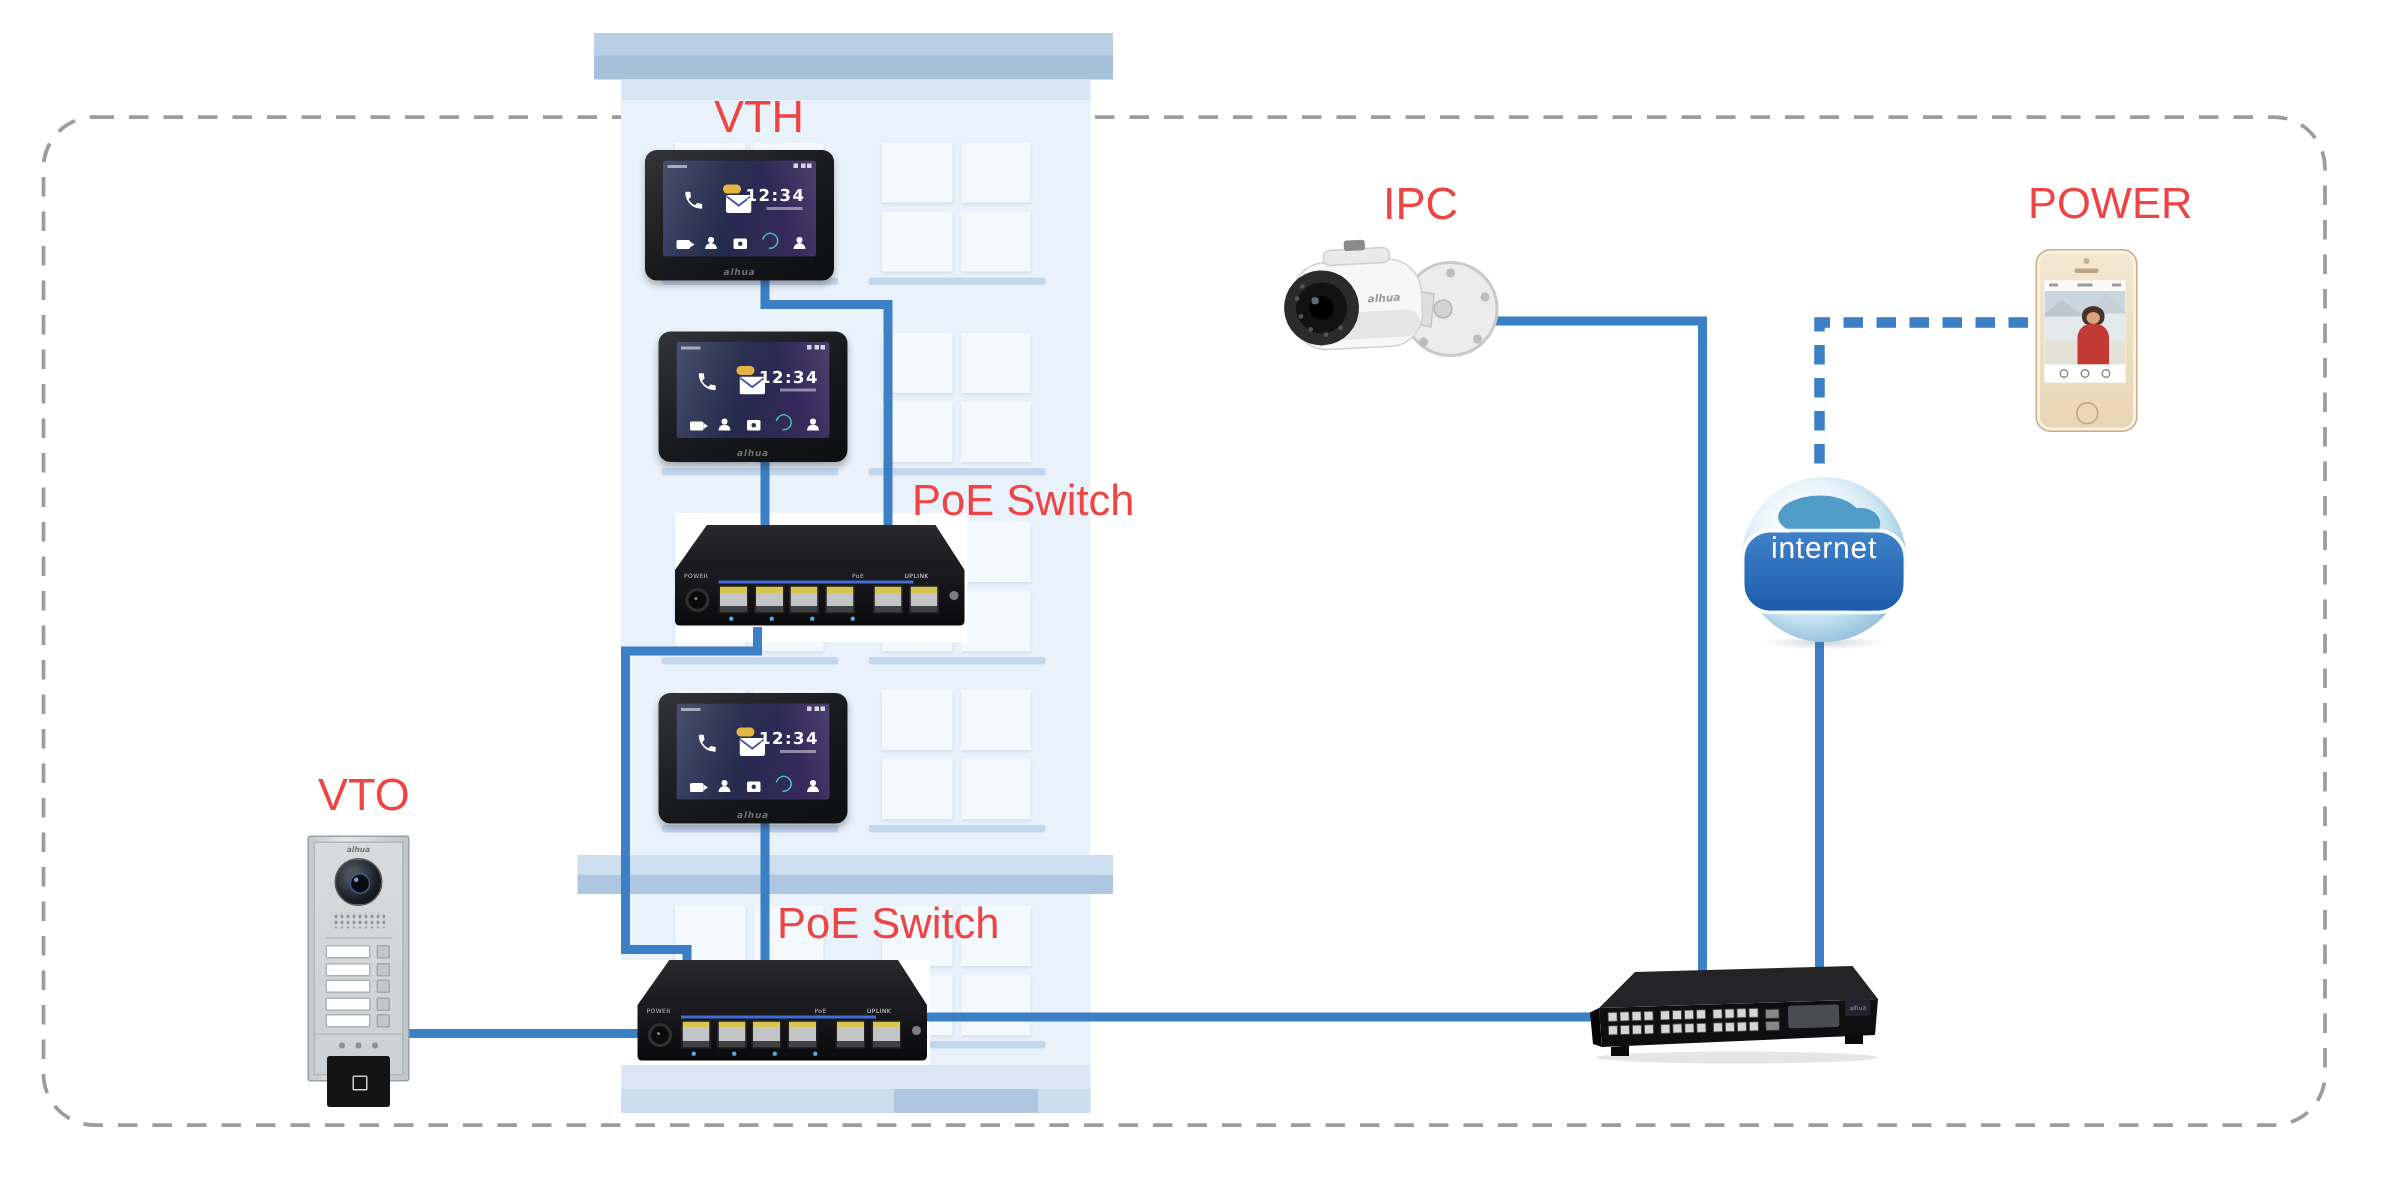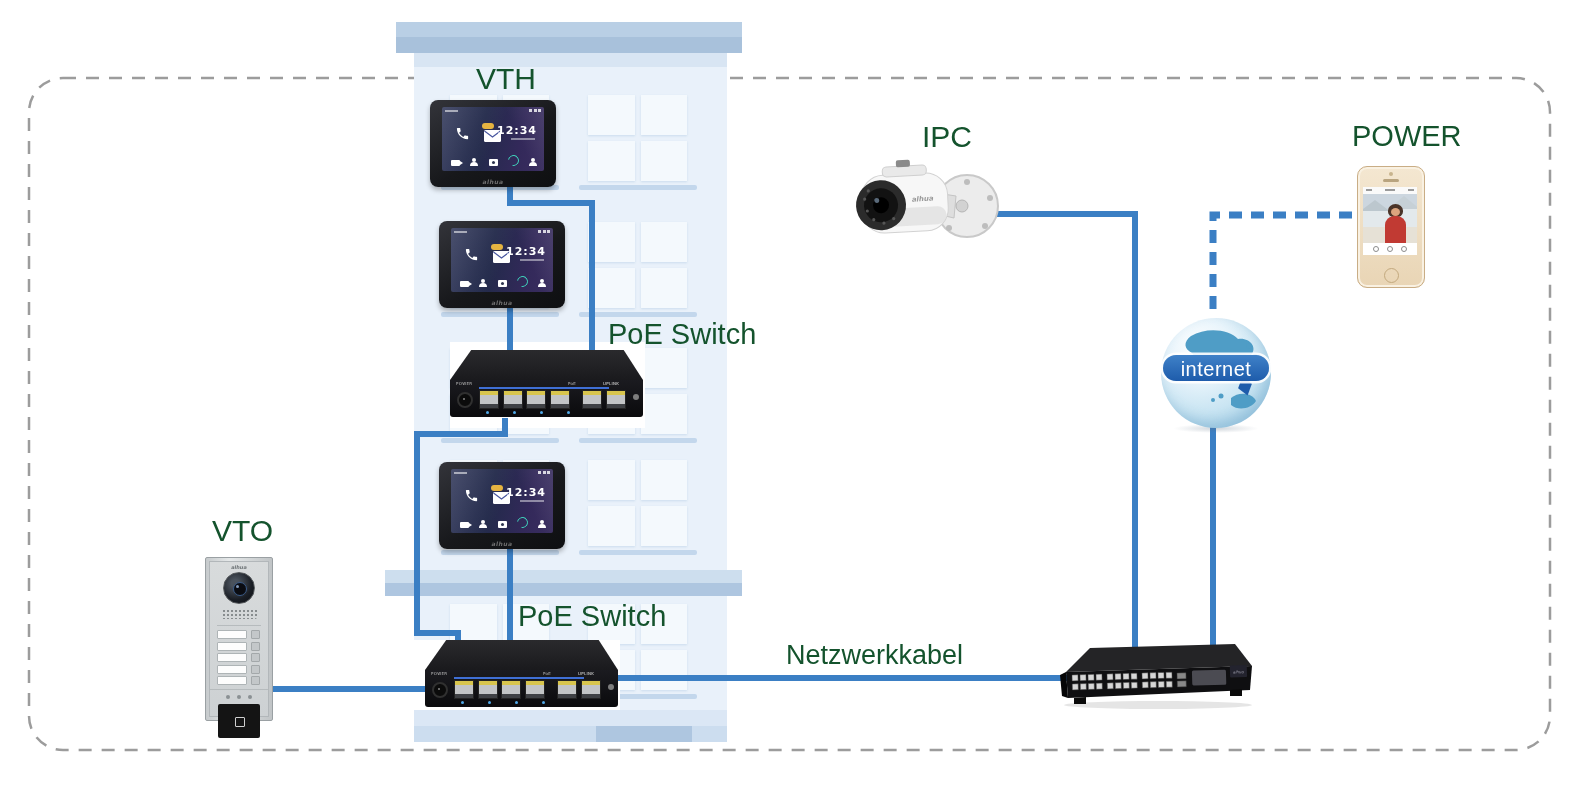--- a/index.html
+++ b/index.html
@@ -1,21 +1,21 @@
 <!DOCTYPE html>
 <html><head>
 <meta charset="utf-8">
 <style>
   html,body{margin:0;padding:0;background:#fff;}
   #stage{position:relative;width:1596px;height:794px;background:#ffffff;overflow:hidden;
          font-family:"Liberation Sans",sans-serif;}
   .abs{position:absolute;}
 
   
-  .lbl{position:absolute;color:#14532d;font-family:"Liberation Sans",sans-serif;white-space:nowrap;}
+  .lbl{position:absolute;color:#ef4444;font-family:"Liberation Sans",sans-serif;white-space:nowrap;}
 
   
   .bband{position:absolute;}
   .win{position:absolute;width:99px;height:86px;display:grid;grid-template-columns:1fr 1fr;
        grid-template-rows:1fr 1fr;gap:6px;}
   .win i{background:#f4f9fd;box-shadow:0 1px 2px rgba(150,180,215,.35);}
   .sill{position:absolute;width:118px;height:5px;background:#c3d7ec;border-radius:2px;}
   .backdrop{position:absolute;background:#fff;}
 
   
@@ -90,23 +90,23 @@
   .vto-reader{width:42px;height:34px;margin:5px auto 0;background:#141414;border-radius:2px;position:relative;}
   .vto-reader i{position:absolute;left:17px;top:13px;width:8px;height:8px;border:1px solid #cfcfcf;border-radius:1px;}
 
   
   .globe{position:absolute;width:110px;height:110px;}
   .sphere{position:absolute;inset:0;border-radius:50%;
        background:radial-gradient(circle at 35% 28%,#ffffff 0%,#e8f4fb 30%,#c8e4f2 60%,#a4cfe6 85%,#8fc0dd 100%);
        box-shadow:inset -4px -6px 12px rgba(120,170,205,.45);}
   .gshadow{position:absolute;left:12px;top:106px;width:86px;height:9px;border-radius:50%;
        background:radial-gradient(rgba(90,110,130,.28),rgba(90,110,130,0) 70%);}
-  .pill{position:absolute;left:2px;top:37px;width:106px;height:26px;border-radius:17px;
+  .pill{position:absolute;left:2px;top:37px;width:106px;height:52px;border-radius:17px;
        background:linear-gradient(#3f81c8,#1e5cab);box-shadow:0 0 0 2.5px rgba(255,255,255,.9);
-       display:flex;align-items:flex-end;justify-content:center;color:#fff;
+       display:flex;align-items:flex-start;justify-content:center;color:#fff;
        font:500 20px "Liberation Sans",sans-serif;letter-spacing:.5px;}
   .pill-tail{position:absolute;left:78px;top:62px;width:12px;height:12px;background:#1e5cab;
        transform:rotate(38deg) skewX(18deg);}
 
   
   .phone{position:absolute;width:66px;height:120px;border-radius:10px;border:1px solid #c9ad85;
        background:linear-gradient(#f4e7d1,#e9d5b5);box-shadow:inset 0 0 0 2px #f9f1e2;}
   .ph-dot{position:absolute;left:31px;top:5px;width:4px;height:4px;border-radius:50%;background:#c8b48d;}
   .ph-spk{position:absolute;left:25px;top:12px;width:16px;height:3px;border-radius:2px;background:#b9a47f;}
   .ph-screen{position:absolute;left:5px;top:20px;width:54px;height:68px;background:#fff;overflow:hidden;}
@@ -536,15 +536,14 @@
       <text x="193" y="52" font-size="4" font-style="italic" fill="#9a9aa8">alhua</text>
     </g>
   </svg>
 
   <div class="lbl" style="left:476px;top:62px;font-size:30px">VTH</div>
   <div class="lbl" style="left:608px;top:318px;font-size:29px">PoE Switch</div>
   <div class="lbl" style="left:518px;top:600px;font-size:29px">PoE Switch</div>
   <div class="lbl" style="left:212px;top:514px;font-size:30px">VTO</div>
   <div class="lbl" style="left:922px;top:120px;font-size:30px">IPC</div>
   <div class="lbl" style="left:1352px;top:120px;font-size:29px">POWER</div>
-  <div class="lbl" style="left:786px;top:640px;font-size:27px">Netzwerkkabel</div>
 
 </div>
 
 </body></html>

